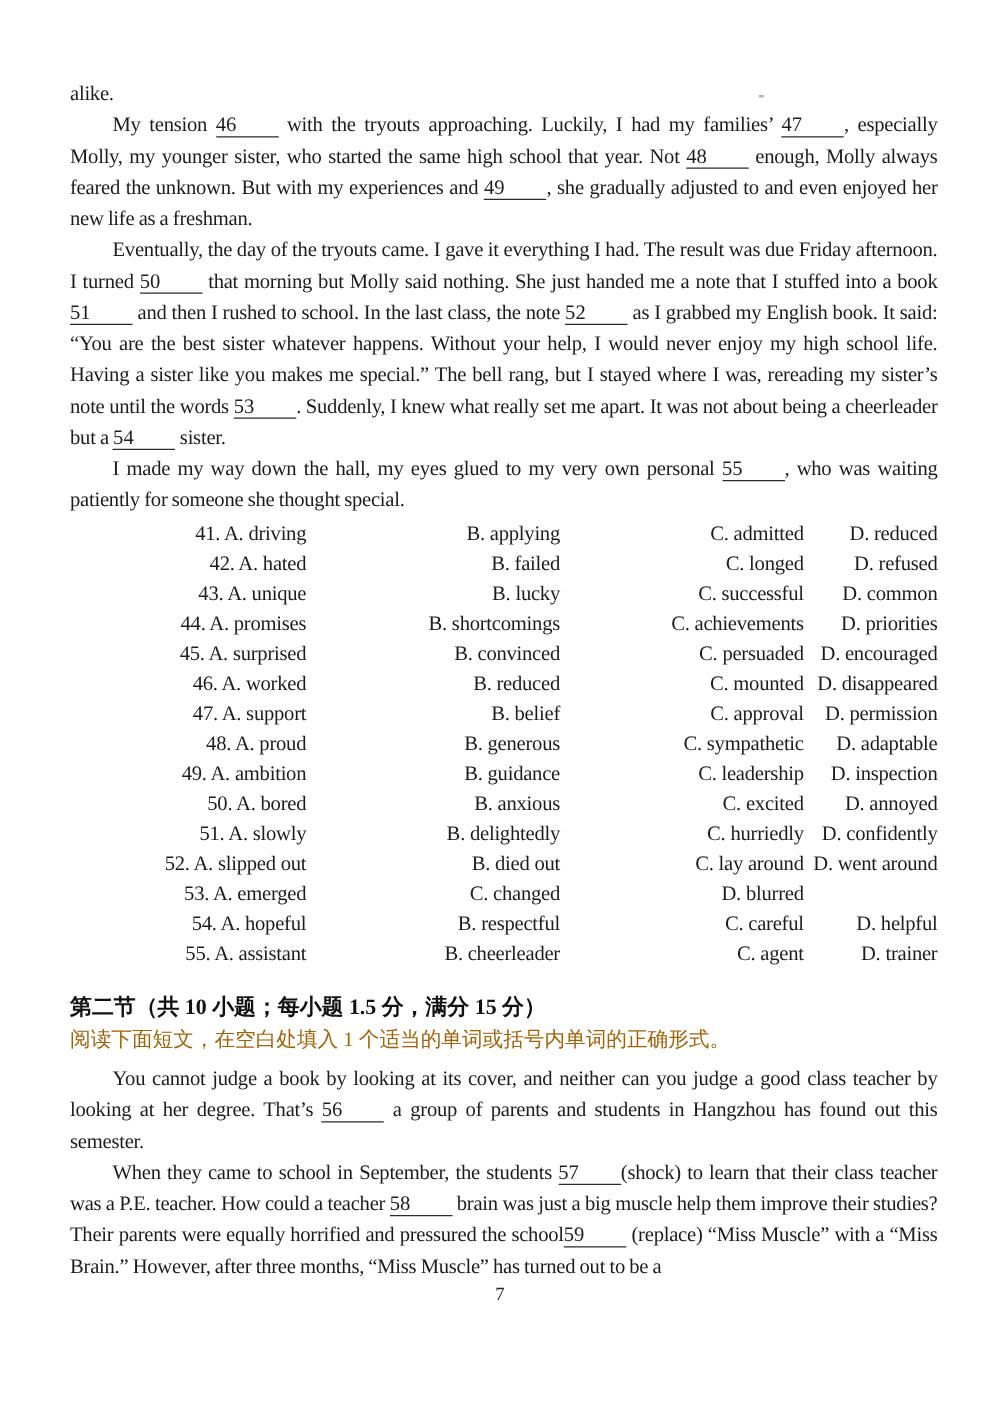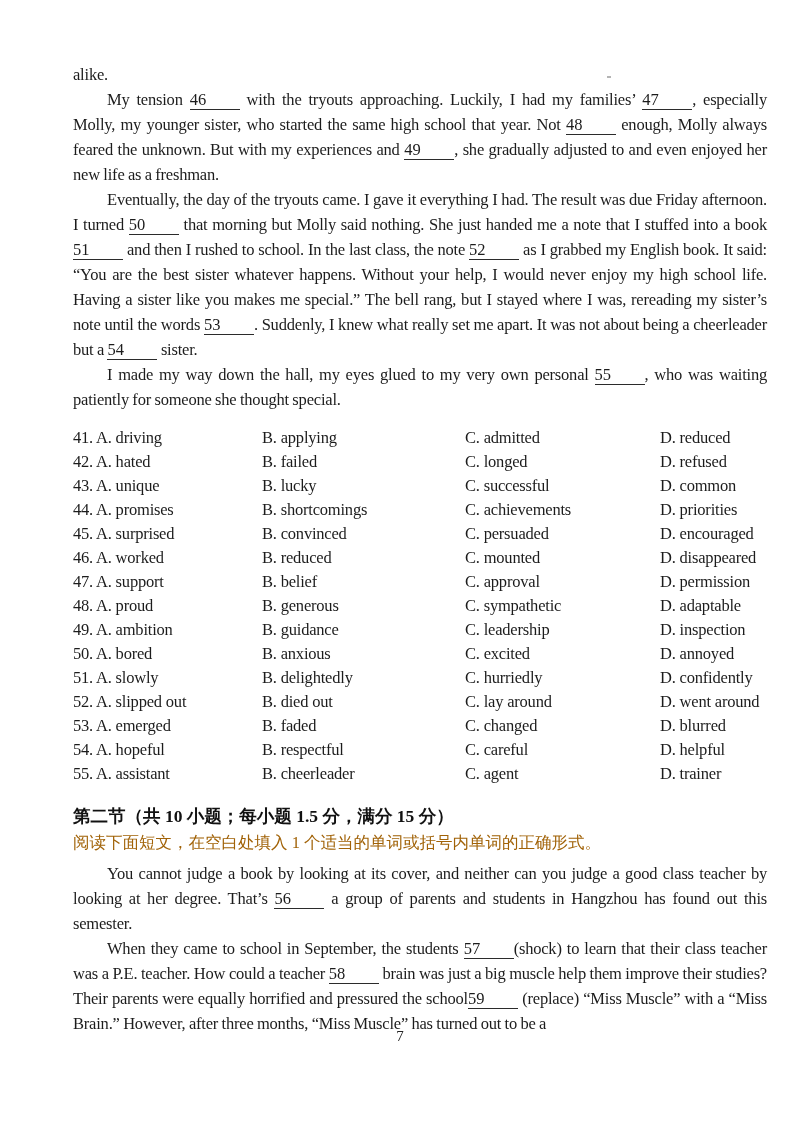--- a/index.html
+++ b/index.html
@@ -7,21 +7,21 @@
     width: 800px;
     height: 1130px;
     background: #ffffff;
     position: relative;
     font-family: "Liberation Serif", serif;
     color: #1c1c1c;
     overflow: hidden;
   }
   .content {
     position: absolute;
-    left: 73px;
+    left: 56px;
     top: 62px;
     width: 694px;
   }
   .para {
     margin: 0;
     font-size: 16.5px;
     line-height: 25px;
     text-align: justify;
     letter-spacing: -0.2px;
     word-spacing: -0.5px;
@@ -30,23 +30,24 @@
   .blank {
     display: inline-block;
     width: 50px;
     text-align: left;
     text-indent: 0;
     border-bottom: 1.6px solid #2b2b2b;
     line-height: 18px;
     letter-spacing: 0;
   }
   #options-table {
-    margin-top: 14px;
+    margin-top: 3px;
     font-size: 16.5px;
     letter-spacing: -0.2px;
+    text-align: right;
   }
   .opt-row {
     display: grid;
     grid-template-columns: 189px 203px 195px auto;
     height: 24px;
     line-height: 24px;
   }
   .opt-cell { white-space: nowrap; }
   .sec-head {
     margin: 17px 0 0 0;
@@ -163,21 +164,20 @@
         <div class="opt-cell">D. confidently</div>
       </div>
       <div class="opt-row">
         <div class="opt-cell">52. A. slipped out</div>
         <div class="opt-cell">B. died out</div>
         <div class="opt-cell">C. lay around</div>
         <div class="opt-cell">D. went around</div>
       </div>
       <div class="opt-row">
         <div class="opt-cell">53. A. emerged</div>
-        <div class="opt-cell">B. faded</div>
         <div class="opt-cell">C. changed</div>
         <div class="opt-cell">D. blurred</div>
       </div>
       <div class="opt-row">
         <div class="opt-cell">54. A. hopeful</div>
         <div class="opt-cell">B. respectful</div>
         <div class="opt-cell">C. careful</div>
         <div class="opt-cell">D. helpful</div>
       </div>
       <div class="opt-row">

